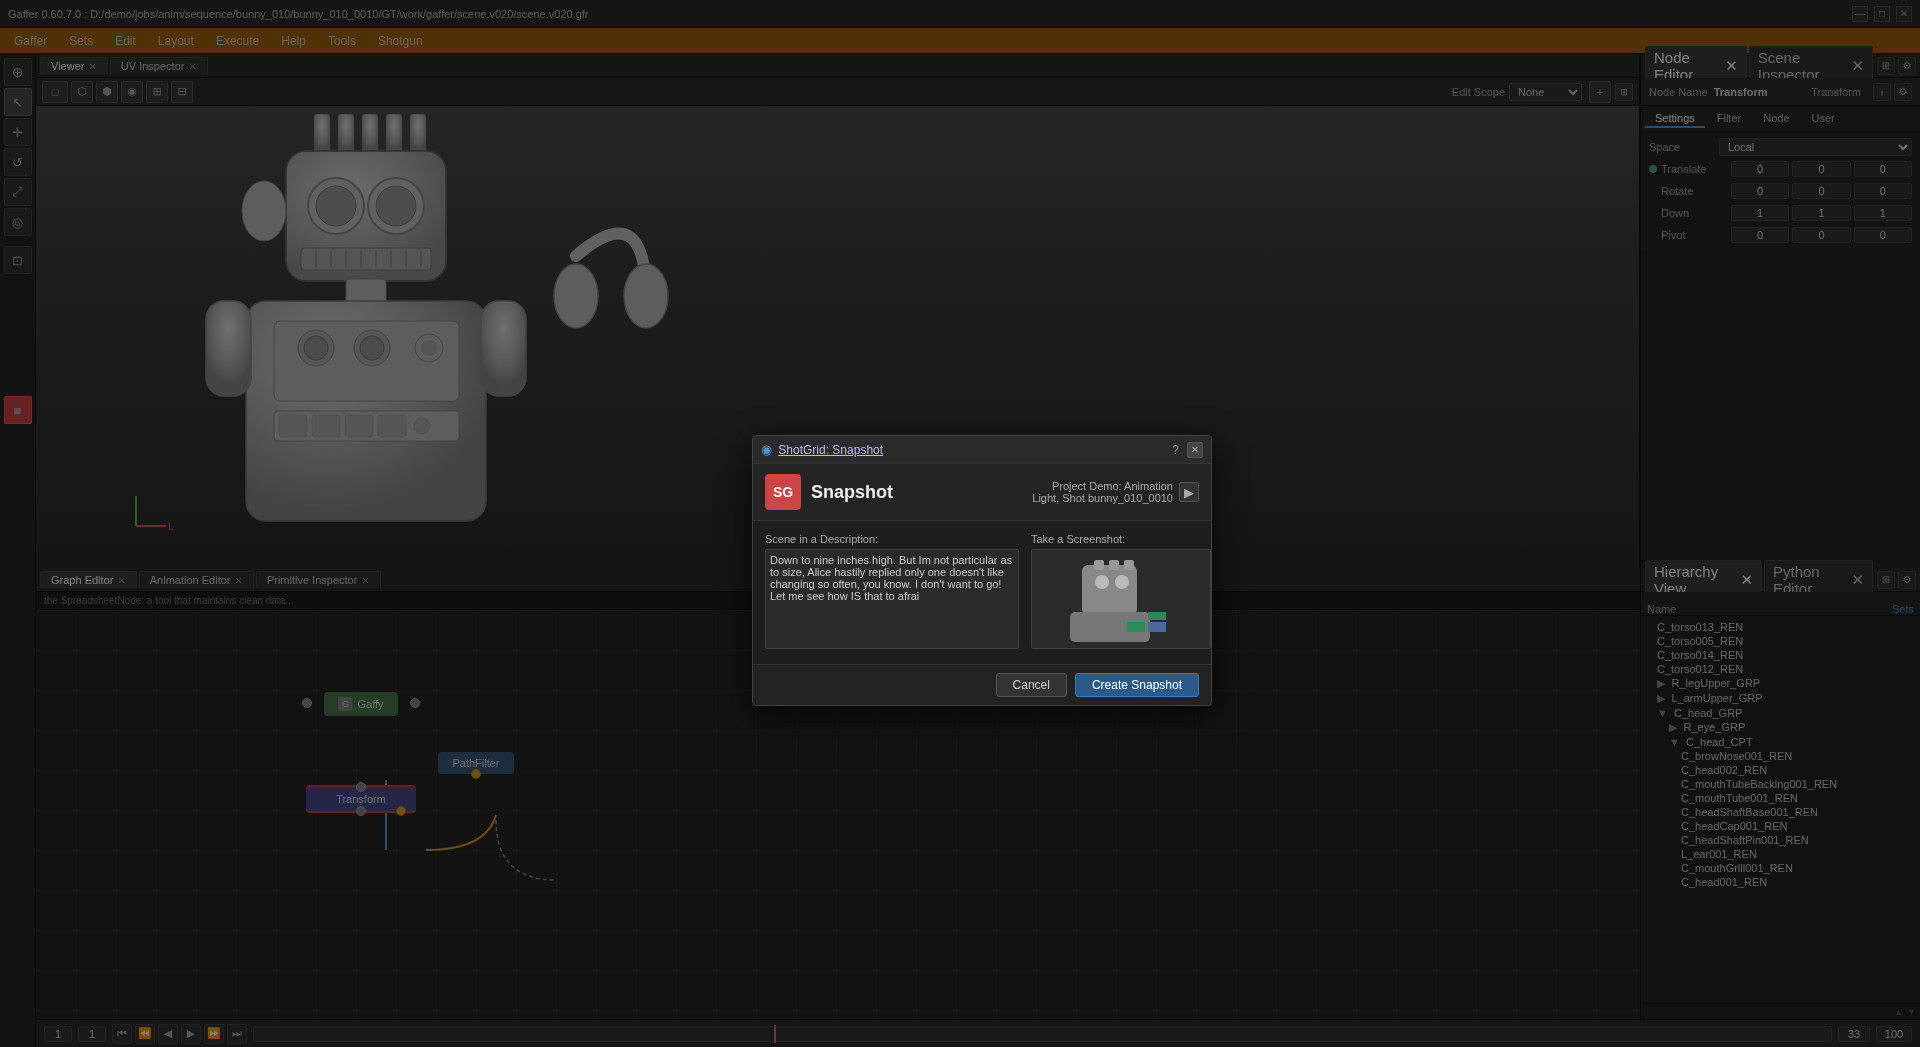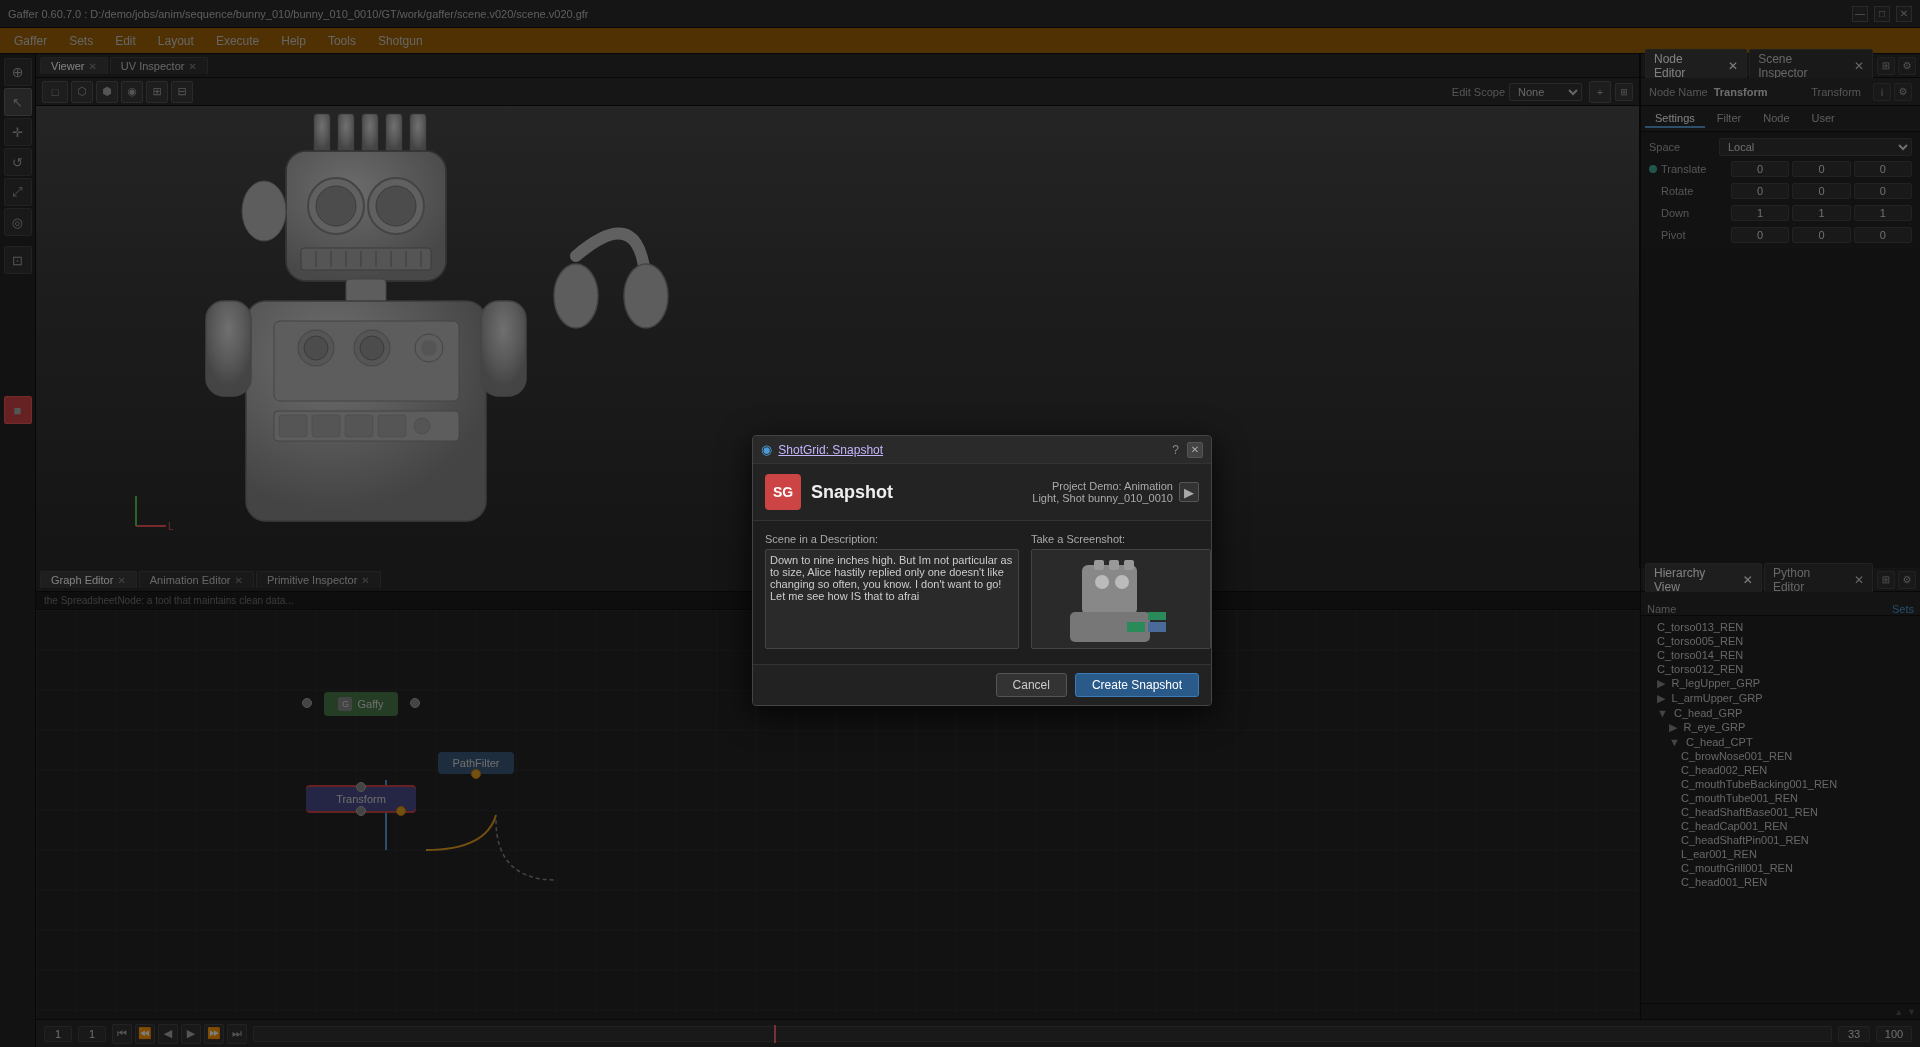--- a/index.html
+++ b/index.html
@@ -191,21 +191,21 @@
       padding: 0 4px;
       gap: 4px;
       border-bottom: 1px solid #111;
     }
     .node-editor-tabs {
       display: flex; gap: 2px;
     }
     .ne-tab {
       padding: 2px 8px;
       background: #333; border: 1px solid #444;
-      color: #ccc; cursor: pointer; font-size: 12px;
+      color: #ccc; cursor: pointer; font-size: 15px;
       border-radius: 2px 2px 0 0; display: flex; align-items: center; gap: 17px;
     }
     .ne-tab.active { background: #3d3d3d; color: #fff; }
     .ne-header-controls {
       margin-left: auto; display: flex; gap: 3px;
     }
     .ne-ctrl-btn {
       width: 18px; height: 18px; background: #333; border: 1px solid #444;
       color: #aaa; cursor: pointer; display: flex; align-items: center; justify-content: center;
       font-size: 10px; border-radius: 2px;

